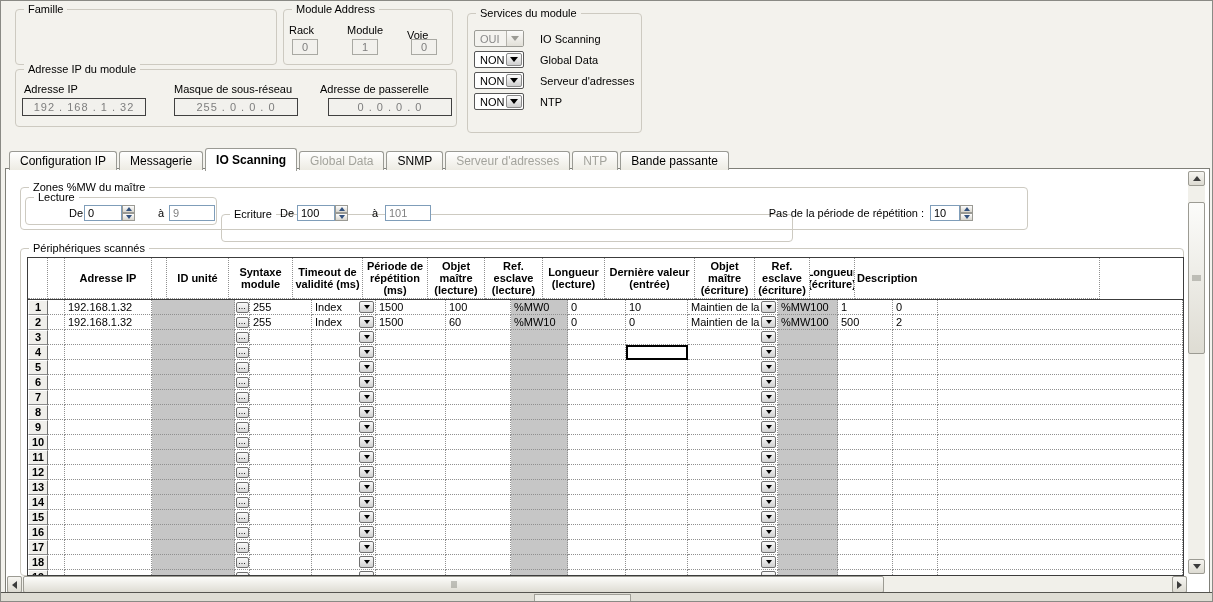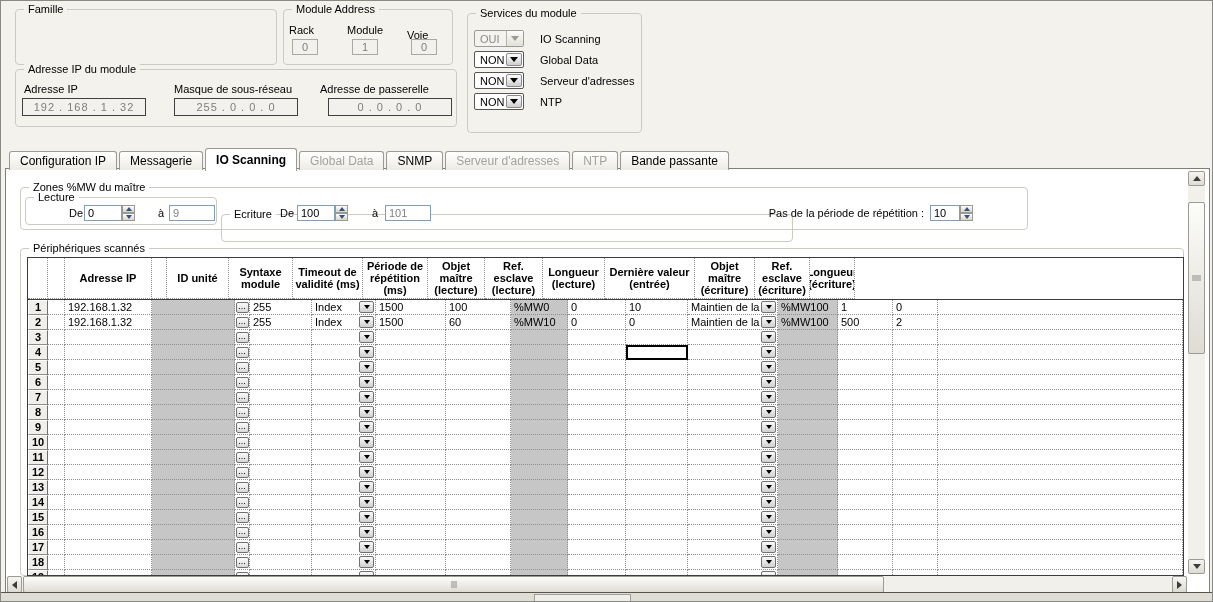--- a/index.html
+++ b/index.html
@@ -214,20 +214,21 @@
           <div class="tcell" style="width: 64px;">Syntaxe module</div>
           <div class="tcell" style="width: 70px;">Timeout de validité (ms)</div>
           <div class="tcell" style="width: 65px;">Période de répétition (ms)</div>
           <div class="tcell" style="width: 57px;">Objet maître (lecture)</div>
           <div class="tcell" style="width: 58px;">Ref. esclave (lecture)</div>
           <div class="tcell" style="width: 62px;">Longueur (lecture)</div>
           <div class="tcell" style="width: 90px;">Dernière valeur (entrée)</div>
           <div class="tcell" style="width: 60px;">Objet maître (écriture)</div>
           <div class="tcell" style="width: 55px;">Ref. esclave (écriture)</div>
           <div class="tcell" style="width: 45px;">Longueur (écriture)</div>
+          <div class="tcell left" style="width: 245px;">Description</div>
         </div>
         <div class="trow">
           <div class="tcell rownum" style="width: 20px;">1</div>
           <div class="tcell" style="width: 17px;"></div>
           <div class="tcell" style="width: 87px;">192.168.1.32</div>
           <div class="tcell gray" style="width: 83px;"></div>
           <div class="tcell btncol" style="width: 15px;">
             <div class="mini-btn">...</div>
           </div>
           <div class="tcell" style="width: 62px;">255</div>

